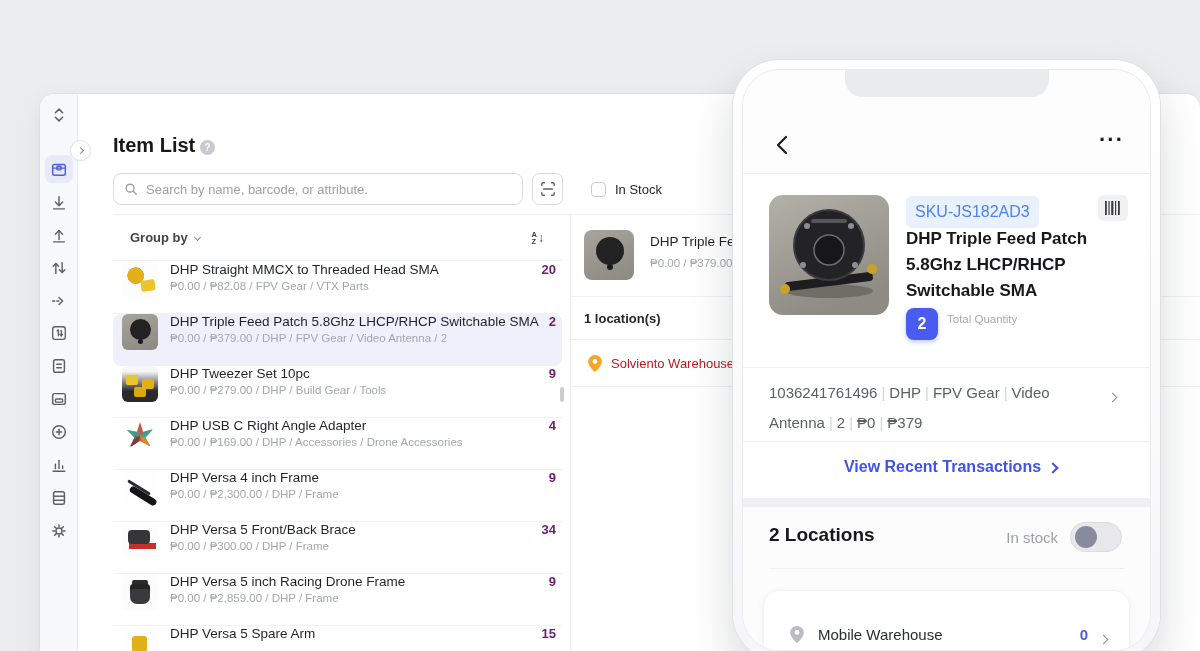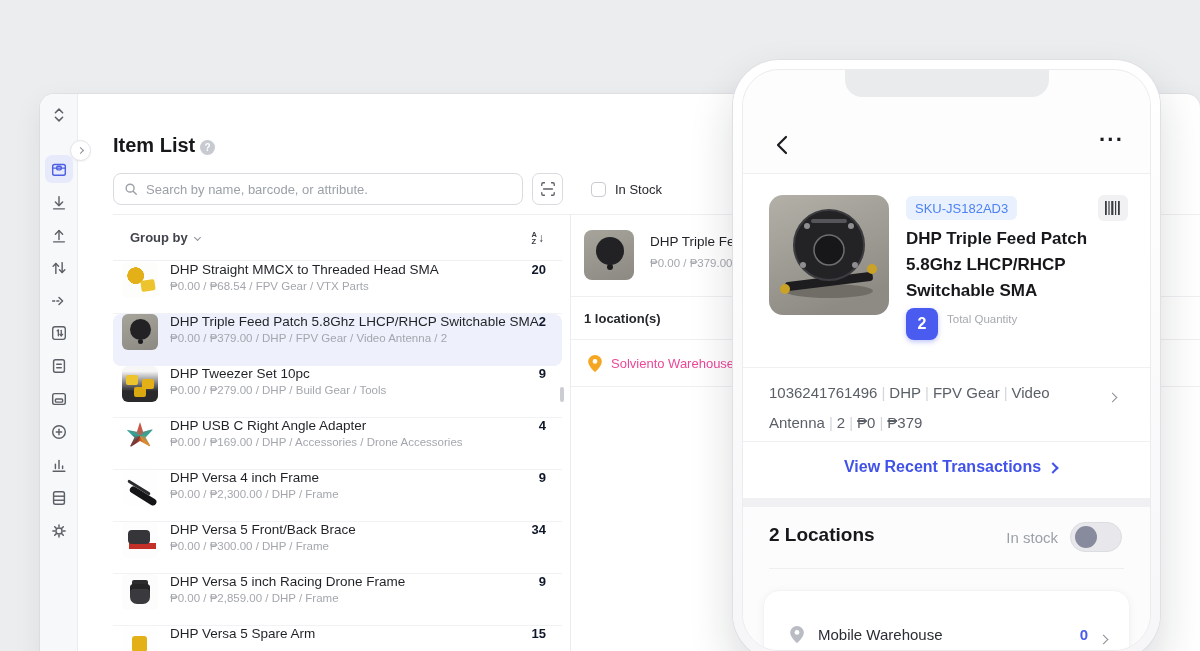--- a/index.html
+++ b/index.html
@@ -62,21 +62,21 @@
   
   .rows { position:absolute; left:73px; top:168px; width:449px; }
   .item-row { position:relative; height:52px; border-bottom:1px solid #f1f2f4;
               display:flex; align-items:flex-start; }
   .item-row.selected { background:#eef0fb; border-radius:8px; border-bottom:1px solid #eef0fb; }
   .thumb { width:36px; height:36px; border-radius:6px; margin-left:9px; flex:none;
            background:#f4f4f5; overflow:hidden; position:relative; }
   .item-texts { margin-left:12px; flex:1; min-width:0; }
   .item-name { font-size:13.5px; color:#1f2226; white-space:nowrap; overflow:hidden; }
   .item-attrs { font-size:11.5px; color:#a3a7ad; margin-top:3px; white-space:nowrap; overflow:hidden; }
-  .item-qty { font-size:13px; font-weight:bold; color:#0f172a; margin-right:16px; flex:none; }
+  .item-qty { font-size:13px; font-weight:bold; color:#701a75; margin-right:6px; flex:none; }
 
   
   [data-thumb="mmcx"]   { background:#fdfdfc radial-gradient(circle at 38% 38%, #e3b018 0 26%, transparent 27%); }
   [data-thumb="mmcx"]::after { content:""; position:absolute; left:52%; top:50%; width:14px; height:11px;
            background:#edc32e; border-radius:2px; transform:rotate(-8deg); }
   [data-thumb="antenna"] { background:linear-gradient(160deg,#a7a49c,#8c8982); }
   [data-thumb="antenna"]::after { content:""; position:absolute; left:8px; top:5px; width:21px; height:21px;
            border-radius:50%; background:#222225; box-shadow:0 12px 0 -8px #1b1b1d; }
   [data-thumb="tweezer"] { background:linear-gradient(180deg,#f6f6f6 15%,#2a2a2c 70%); }
   [data-thumb="tweezer"]::after { content:""; position:absolute; left:4px; top:9px; width:12px; height:10px;
@@ -111,43 +111,43 @@
                   border-radius:50%; background:#222225; box-shadow:0 16px 0 -11px #1b1b1d; }
   .detail-name { position:absolute; left:79px; top:19px; font-size:13.5px; color:#1f2226; white-space:nowrap; }
   .detail-price { position:absolute; left:79px; top:42px; font-size:11.5px; color:#a3a7ad; white-space:nowrap; }
   .detail-loc-count { position:relative; height:43px; border-bottom:1px solid #eeeff1;
                       display:flex; align-items:center; }
   .detail-loc-count span { margin-left:13px; font-size:13px; font-weight:bold; color:#26282d; }
   .detail-loc-row { position:relative; height:47px; border-bottom:1px solid #eeeff1;
                     display:flex; align-items:center; gap:9px; }
   .pin { width:14px; height:17px; flex:none; }
   .detail-loc-row .pin { margin-left:17px; }
-  .detail-loc-name { font-size:13px; color:#ec4899; }
+  .detail-loc-name { font-size:13px; color:#b91c1c; }
 
   
   .phone { position:absolute; left:733px; top:60px; width:427px; height:600px;
            background:linear-gradient(180deg,#ffffff,#f6f6f8); border-radius:46px;
            box-shadow:0 0 0 1px #dfe0e4, 0 22px 45px rgba(20,22,35,.16); z-index:5; }
   .screen { position:absolute; inset:9px; background:#fdfdfe; border-radius:37px;
             border:1px solid #ececef; overflow:hidden; }
   .notch { position:absolute; left:50%; top:0; transform:translateX(-50%); width:204px; height:27px;
            background:#eaebed; border-radius:0 0 17px 17px; }
 
   .p-header { position:absolute; left:0; right:0; top:27px; height:77px; background:#fdfdfe;
               border-bottom:1px solid #efeff1; }
   .p-back { position:absolute; left:28px; top:36px; width:24px; height:24px; color:#1a1b1e; }
   .p-title { position:absolute; left:60px; right:60px; top:40px; text-align:center; font-size:17px;
              font-weight:bold; color:#141518; white-space:nowrap; overflow:hidden; }
   .p-menu { position:absolute; right:26px; top:30px; font-size:22px; font-weight:bold; color:#1a1b1e;
             letter-spacing:1px; }
 
   .p-product { position:absolute; left:0; right:0; top:104px; height:324px; background:#ffffff; }
   .hero { position:absolute; left:26px; top:21px; width:120px; height:120px; border-radius:14px; overflow:hidden; }
-  .sku-badge { position:absolute; left:163px; top:22px; height:24px; padding:0 9px; background:#e8f1fd;
-               border-radius:6px; color:#4d82f2; font-size:13px; display:flex; align-items:center; }
+  .sku-badge { position:absolute; left:163px; top:22px; height:32px; padding:0 9px; background:#e8f1fd;
+               border-radius:6px; color:#4d82f2; font-size:16px; display:flex; align-items:center; }
   .barcode-btn { position:absolute; right:22px; top:21px; width:30px; height:26px; background:#f1f1f3;
                  border-radius:6px; display:flex; align-items:center; justify-content:center; }
   .p-prod-title { position:absolute; left:163px; top:52px; width:232px; font-size:17px; line-height:26px;
                   font-weight:bold; color:#17181b; }
   .qty-badge { position:absolute; left:163px; top:134px; width:32px; height:32px; background:#4a5bf0;
                border-radius:8px; color:#fff; font-size:16px; font-weight:bold; display:flex;
                align-items:center; justify-content:center; box-shadow:0 2px 5px rgba(74,91,240,.35); }
   .qty-label { position:absolute; left:204px; top:139px; font-size:11.5px; color:#a6a9af; }
   .p-div1 { position:absolute; left:0; right:0; top:193px; height:1px; background:#f0f0f2; }
   .p-attrs { position:absolute; left:26px; top:204px; width:334px; font-size:15px; line-height:30px; color:#5a5f67; }
@@ -324,21 +324,21 @@
         </span>
         <span class="sort-arrow">↓</span>
       </span>
     </div>
 
     <div class="rows">
       <div class="item-row">
         <div class="thumb" data-thumb="mmcx"></div>
         <div class="item-texts">
             <div class="item-name">DHP Straight MMCX to Threaded Head SMA</div>
-          <div class="item-attrs">₱0.00 / ₱68.54 / FPV Gear / VTX Parts</div>
+          <div class="item-attrs">₱0.00 / ₱82.08 / FPV Gear / VTX Parts</div>
           </div>
         <div class="item-qty">20</div>
       </div>
       <div class="item-row selected">
         <div class="thumb" data-thumb="antenna"></div>
         <div class="item-texts">
             <div class="item-name">DHP Triple Feed Patch 5.8Ghz LHCP/RHCP Switchable SMA</div>
           <div class="item-attrs">₱0.00 / ₱379.00 / DHP / FPV Gear / Video Antenna / 2</div>
           </div>
         <div class="item-qty">2</div>

